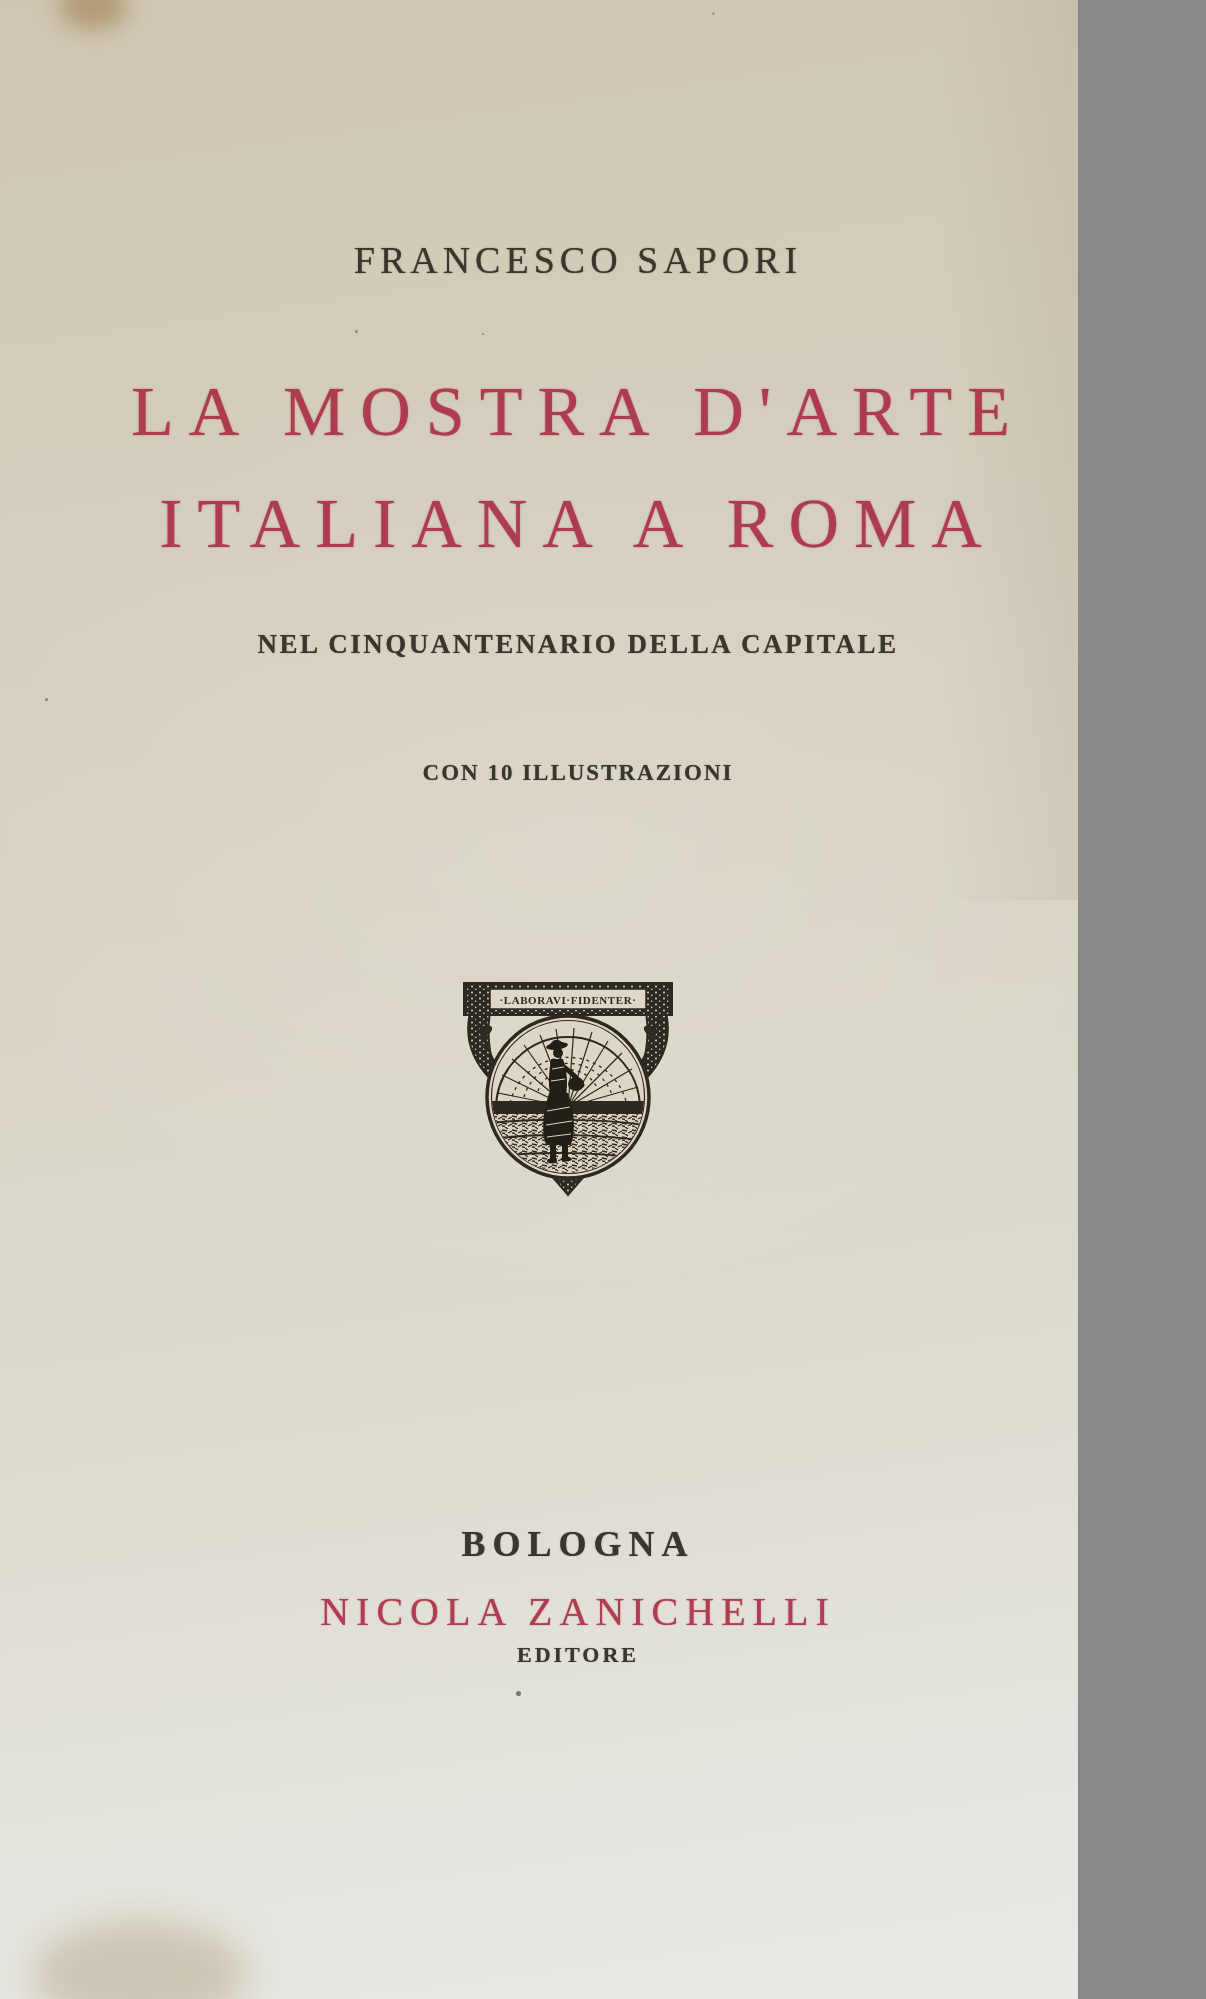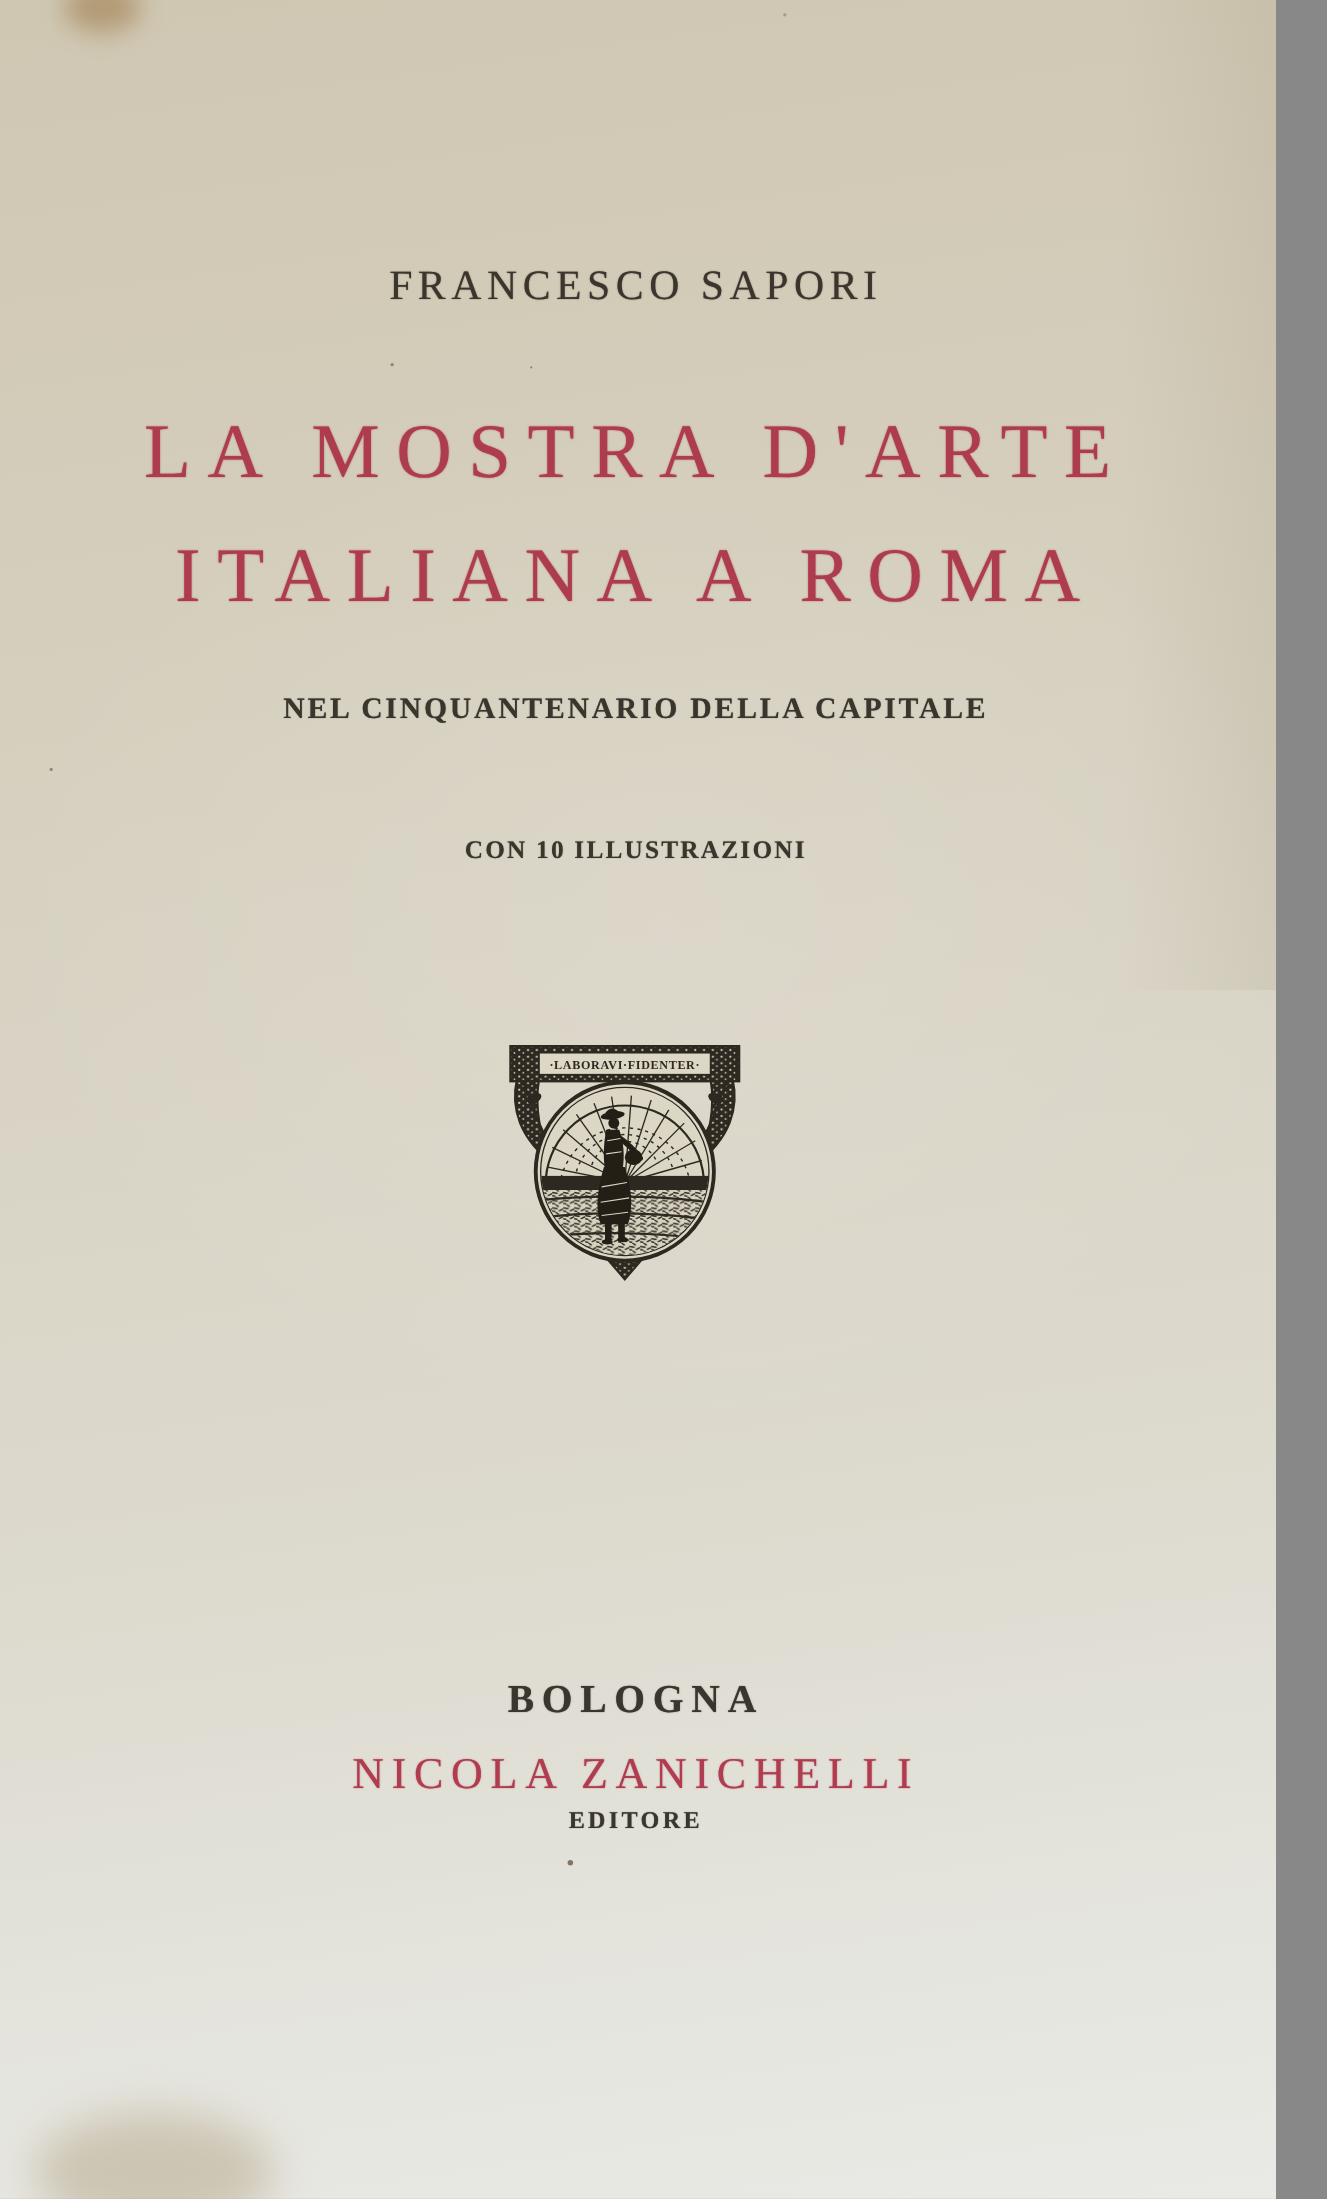--- a/index.html
+++ b/index.html
@@ -1,18 +1,18 @@
 <!DOCTYPE html>
 <html><head>
 <meta charset="utf-8">
 <style>
   html,body{margin:0;padding:0;}
   body{width:1206px;height:1999px;overflow:hidden;background:#888;}
   .page{
-    position:relative;width:1160px;height:1999px;overflow:hidden;
+    position:relative;width:1078px;height:1999px;overflow:hidden;
     background:
       radial-gradient(ellipse 900px 700px at 52% 42%, rgba(255,255,255,0.10), rgba(255,255,255,0) 70%),
       linear-gradient(172deg, #cfc7b2 0%, #d4cdbb 22%, #d8d3c4 45%, #dddace 68%, #e5e5df 88%, #e9eae5 100%);
     font-family:"Liberation Serif","DejaVu Serif",serif;
   }
   
   .stain-top{
     position:absolute;left:58px;top:-18px;width:70px;height:48px;border-radius:50%;
     background:#a98d62;filter:blur(11px);opacity:.75;
   }
@@ -59,21 +59,21 @@
   }
   .publisher{
     top:1588px;color:#b03c50;font-size:40px;letter-spacing:7px;
     text-shadow:0 0 1.3px rgba(176,60,80,.8);
   }
   .role{
     top:1642px;font-size:22px;font-weight:bold;letter-spacing:3px;
     text-shadow:0 0 1px rgba(58,54,46,.7);
   }
 
-  .emblem{position:absolute;left:462px;top:941px;width:212px;height:224px;}
+  .emblem{position:absolute;left:462px;top:973px;width:212px;height:224px;}
   .emblem svg{display:block;width:100%;height:100%;}
   .motto-text{
     font-family:"Liberation Serif","DejaVu Serif",serif;
     font-size:11px;letter-spacing:.6px;font-weight:bold;fill:#2d2820;
   }
 </style>
 </head>
 <body>
 
 <div class="page">

